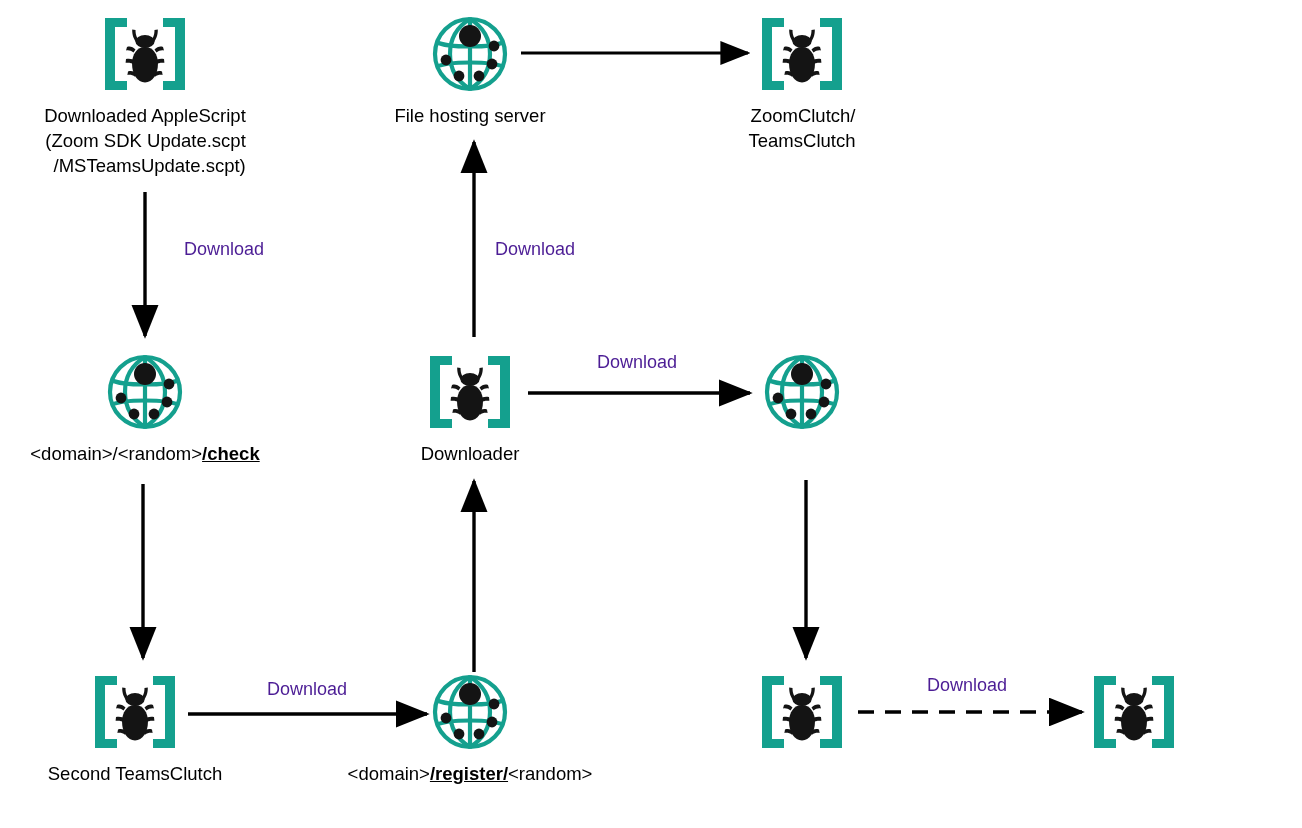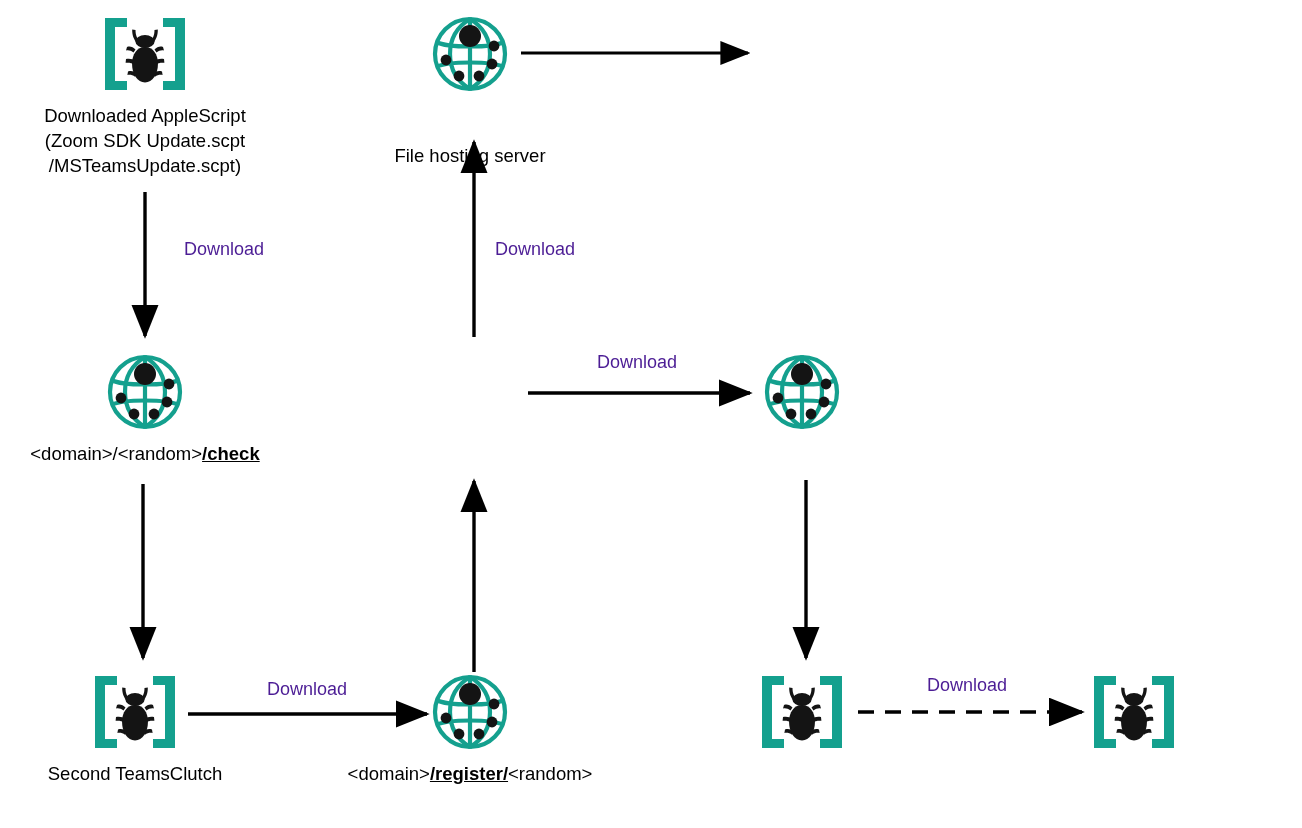--- a/index.html
+++ b/index.html
@@ -26,21 +26,21 @@
     margin-left: -160px;
   }
   .icon-wrap {
     position: relative;
     width: 96px;
     height: 80px;
   }
   .icon-wrap svg { display: block; }
   .node-label {
     margin-top: 9px;
-    text-align: center;
+    text-align: right;
     font-size: 18.5px;
     line-height: 25px;
     color: #000000;
     white-space: pre-line;
   }
   .node-label b { font-weight: bold; text-decoration: underline; }
 
   .edge-label {
     position: absolute;
     font-size: 18px;
@@ -115,21 +115,21 @@
           <path d="M65 57.5 C61.5 56.5 58.5 57.5 56 59.5 L58 62.8 C60.4 61 62.8 60.6 65.6 61 Z"></path>
           <path d="M48 33 C56 33 61 40.5 61 49.5 C61 60 55.5 68.5 48 68.5 C40.5 68.5 35 60 35 49.5 C35 40.5 40 33 48 33 Z"></path>
         </g>
       </svg>
     </div>
     <div class="node-label">Downloaded AppleScript
 (Zoom SDK Update.scpt
 /MSTeamsUpdate.scpt)</div>
   </div>
 
-  <div class="node" style="left:470px; top:14px;gap:40px;">
+  <div class="node" style="left:470px; top:14px;">
     <div class="icon-wrap">
       <svg viewBox="0 0 96 80" width="96" height="80">
         <g fill="none" stroke="#14A08E" stroke-width="4.2">
           <circle cx="48" cy="40" r="35"></circle>
           <path d="M48 5 C33 14 28 27 28 40 C28 53 33 66 48 75"></path>
           <path d="M48 5 C63 14 68 27 68 40 C68 53 63 66 48 75"></path>
           <path d="M48 5 L48 75"></path>
           <path d="M14 28 C26 34 70 34 82 28"></path>
           <path d="M14 53 C26 47 70 47 82 53"></path>
         </g>
@@ -139,20 +139,42 @@
           <circle cx="70" cy="50" r="5.4"></circle>
           <circle cx="24" cy="46" r="5.4"></circle>
           <circle cx="37" cy="62" r="5.4"></circle>
           <circle cx="57" cy="62" r="5.4"></circle>
         </g>
       </svg>
     </div>
     <div class="node-label">File hosting server</div>
   </div>
 
+  <div class="node" style="left:802px; top:14px;">
+    <div class="icon-wrap">
+      <svg viewBox="0 0 96 80" width="96" height="80">
+        <path d="M8 4 L30 4 L30 13 L18 13 L18 67 L30 67 L30 76 L8 76 Z" fill="#14A08E"></path>
+        <path d="M88 4 L66 4 L66 13 L78 13 L78 67 L66 67 L66 76 L88 76 Z" fill="#14A08E"></path>
+        <g fill="#141414">
+          <path d="M38.5 16 C38.5 22 40.5 25 43 27 L40 29 C37 26 35 21 35.2 15.5 Z"></path>
+          <path d="M57.5 16 C57.5 22 55.5 25 53 27 L56 29 C59 26 61 21 60.8 15.5 Z"></path>
+          <ellipse cx="48" cy="27.5" rx="9.6" ry="6.4"></ellipse>
+          <path d="M30 33 C33 32 36 33 38.5 35.5 L36.5 38.5 C34 36.5 31.5 36 29 36.5 Z"></path>
+          <path d="M66 33 C63 32 60 33 57.5 35.5 L59.5 38.5 C62 36.5 64.5 36 67 36.5 Z"></path>
+          <path d="M29 45 C32.5 44.2 35.8 45 38.5 46.8 L37 50.2 C34.4 48.8 31.8 48.4 28.6 48.8 Z"></path>
+          <path d="M67 45 C63.5 44.2 60.2 45 57.5 46.8 L59 50.2 C61.6 48.8 64.2 48.4 67.4 48.8 Z"></path>
+          <path d="M31 57.5 C34.5 56.5 37.5 57.5 40 59.5 L38 62.8 C35.6 61 33.2 60.6 30.4 61 Z"></path>
+          <path d="M65 57.5 C61.5 56.5 58.5 57.5 56 59.5 L58 62.8 C60.4 61 62.8 60.6 65.6 61 Z"></path>
+          <path d="M48 33 C56 33 61 40.5 61 49.5 C61 60 55.5 68.5 48 68.5 C40.5 68.5 35 60 35 49.5 C35 40.5 40 33 48 33 Z"></path>
+        </g>
+      </svg>
+    </div>
+    <div class="node-label">ZoomClutch/
+TeamsClutch</div>
+  </div>
 
   <div class="node" style="left:145px; top:352px;">
     <div class="icon-wrap">
       <svg viewBox="0 0 96 80" width="96" height="80">
         <g fill="none" stroke="#14A08E" stroke-width="4.2">
           <circle cx="48" cy="40" r="35"></circle>
           <path d="M48 5 C33 14 28 27 28 40 C28 53 33 66 48 75"></path>
           <path d="M48 5 C63 14 68 27 68 40 C68 53 63 66 48 75"></path>
           <path d="M48 5 L48 75"></path>
           <path d="M14 28 C26 34 70 34 82 28"></path>
@@ -164,20 +186,41 @@
           <circle cx="70" cy="50" r="5.4"></circle>
           <circle cx="24" cy="46" r="5.4"></circle>
           <circle cx="37" cy="62" r="5.4"></circle>
           <circle cx="57" cy="62" r="5.4"></circle>
         </g>
       </svg>
     </div>
     <div class="node-label">&lt;domain&gt;/&lt;random&gt;<b>/check</b></div>
   </div>
 
+  <div class="node" style="left:470px; top:352px;">
+    <div class="icon-wrap">
+      <svg viewBox="0 0 96 80" width="96" height="80">
+        <path d="M8 4 L30 4 L30 13 L18 13 L18 67 L30 67 L30 76 L8 76 Z" fill="#14A08E"></path>
+        <path d="M88 4 L66 4 L66 13 L78 13 L78 67 L66 67 L66 76 L88 76 Z" fill="#14A08E"></path>
+        <g fill="#141414">
+          <path d="M38.5 16 C38.5 22 40.5 25 43 27 L40 29 C37 26 35 21 35.2 15.5 Z"></path>
+          <path d="M57.5 16 C57.5 22 55.5 25 53 27 L56 29 C59 26 61 21 60.8 15.5 Z"></path>
+          <ellipse cx="48" cy="27.5" rx="9.6" ry="6.4"></ellipse>
+          <path d="M30 33 C33 32 36 33 38.5 35.5 L36.5 38.5 C34 36.5 31.5 36 29 36.5 Z"></path>
+          <path d="M66 33 C63 32 60 33 57.5 35.5 L59.5 38.5 C62 36.5 64.5 36 67 36.5 Z"></path>
+          <path d="M29 45 C32.5 44.2 35.8 45 38.5 46.8 L37 50.2 C34.4 48.8 31.8 48.4 28.6 48.8 Z"></path>
+          <path d="M67 45 C63.5 44.2 60.2 45 57.5 46.8 L59 50.2 C61.6 48.8 64.2 48.4 67.4 48.8 Z"></path>
+          <path d="M31 57.5 C34.5 56.5 37.5 57.5 40 59.5 L38 62.8 C35.6 61 33.2 60.6 30.4 61 Z"></path>
+          <path d="M65 57.5 C61.5 56.5 58.5 57.5 56 59.5 L58 62.8 C60.4 61 62.8 60.6 65.6 61 Z"></path>
+          <path d="M48 33 C56 33 61 40.5 61 49.5 C61 60 55.5 68.5 48 68.5 C40.5 68.5 35 60 35 49.5 C35 40.5 40 33 48 33 Z"></path>
+        </g>
+      </svg>
+    </div>
+    <div class="node-label">Downloader</div>
+  </div>
 
   <div class="node" style="left:802px; top:352px;">
     <div class="icon-wrap">
       <svg viewBox="0 0 96 80" width="96" height="80">
         <g fill="none" stroke="#14A08E" stroke-width="4.2">
           <circle cx="48" cy="40" r="35"></circle>
           <path d="M48 5 C33 14 28 27 28 40 C28 53 33 66 48 75"></path>
           <path d="M48 5 C63 14 68 27 68 40 C68 53 63 66 48 75"></path>
           <path d="M48 5 L48 75"></path>
           <path d="M14 28 C26 34 70 34 82 28"></path>

